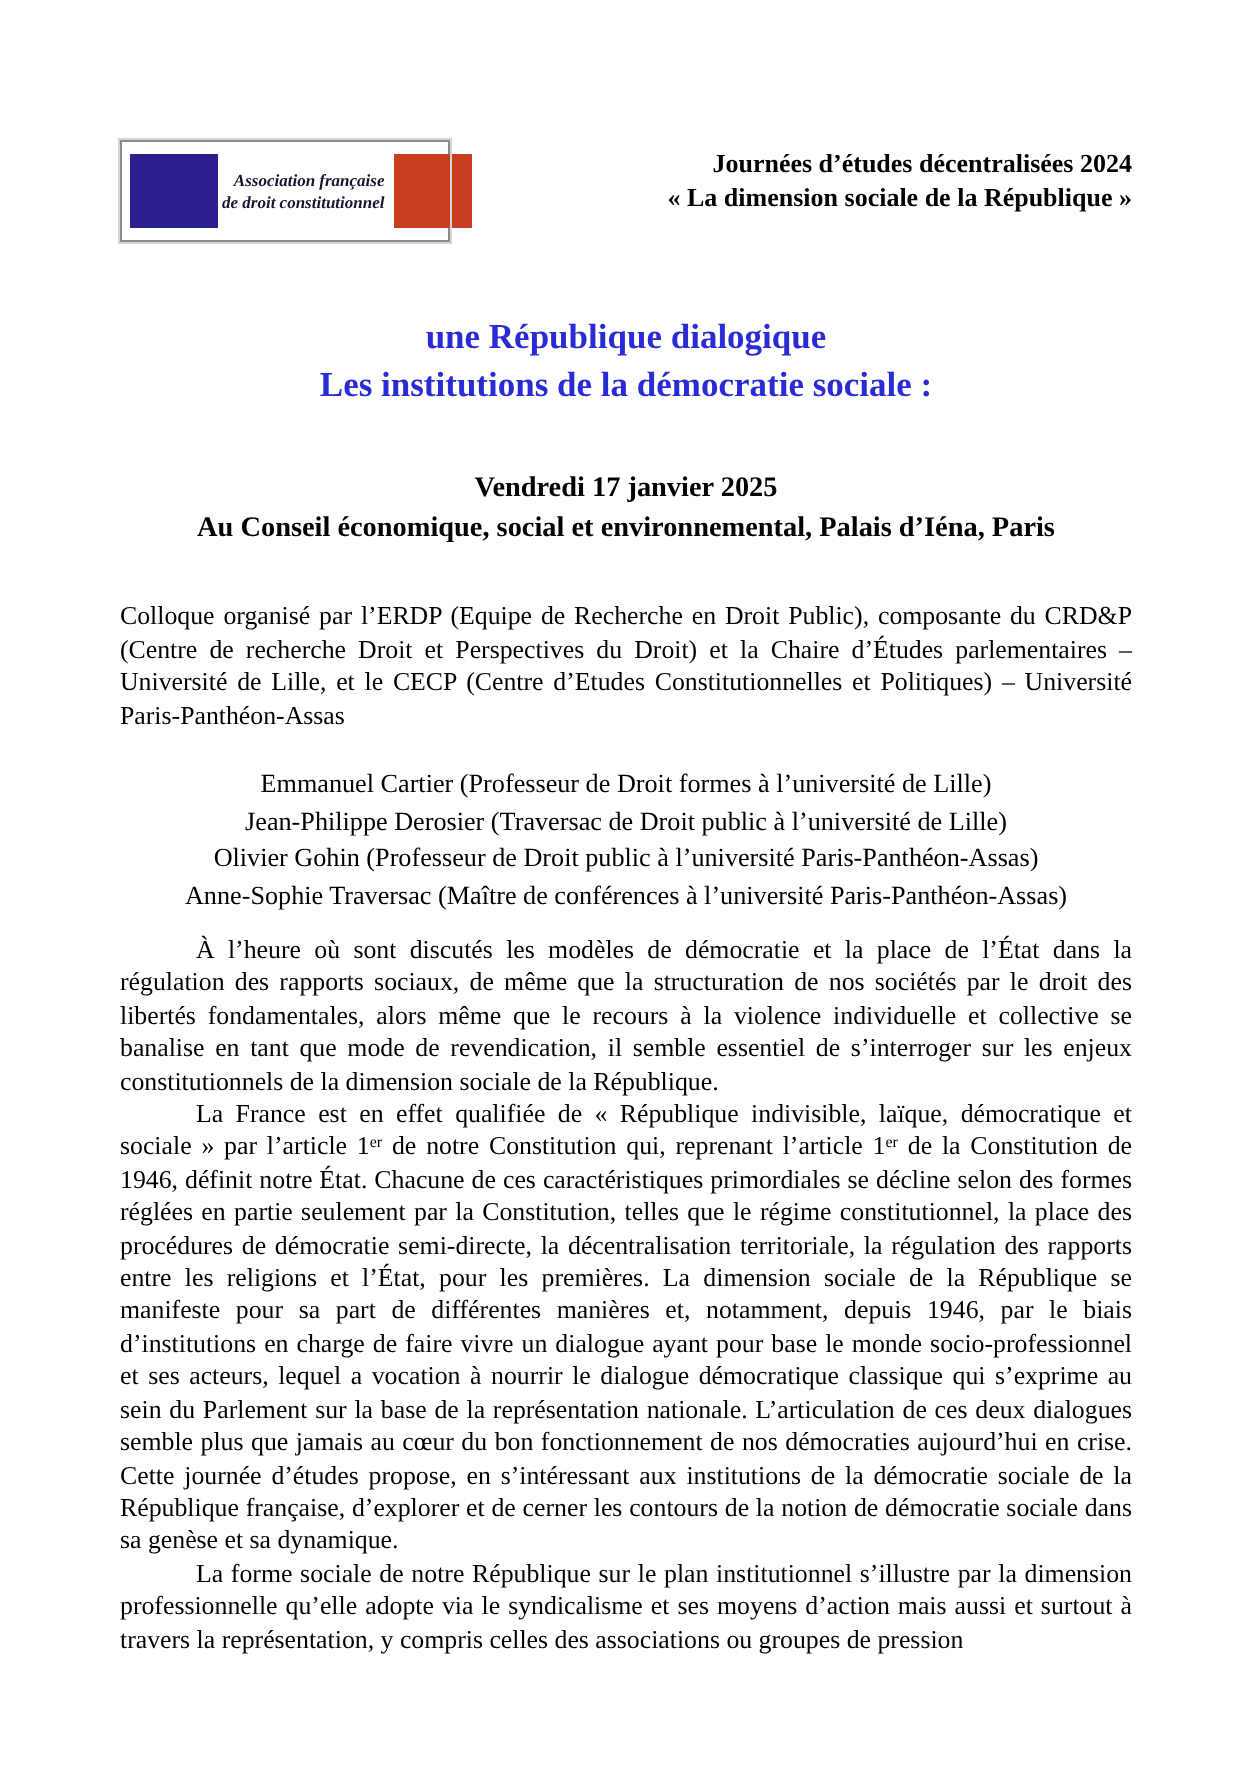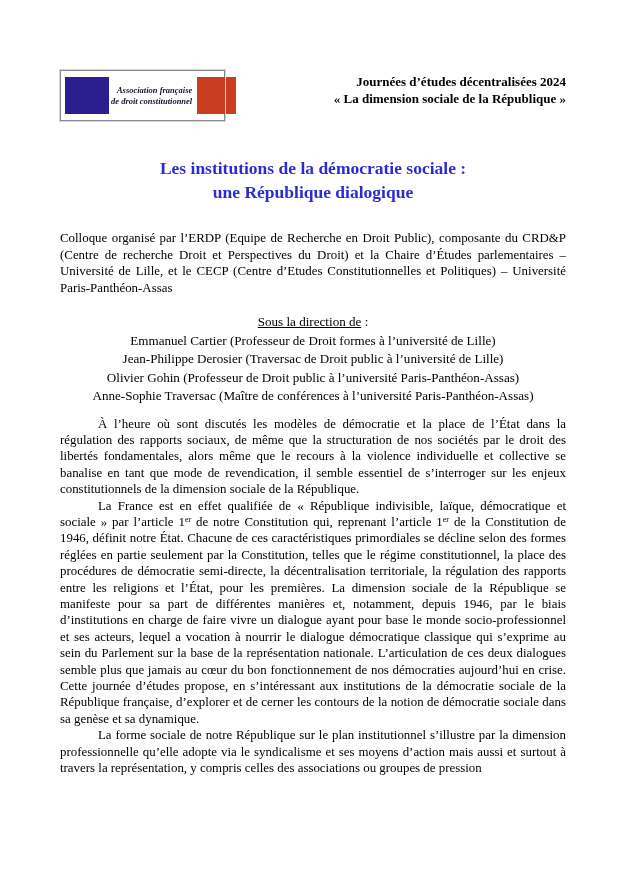--- a/index.html
+++ b/index.html
@@ -112,29 +112,32 @@
       </div>
       <div class="logo-square red"></div>
     </div>
     <div class="header-text">
       <div>Journées d’études décentralisées 2024</div>
       <div>« La dimension sociale de la République »</div>
     </div>
   </div>
 
   <h1 class="title">
+    <span class="title-line">une République dialogique</span>
     <span class="title-line">Les institutions de la démocratie sociale :</span>
-    <span class="title-line">une République dialogique</span>
   </h1>
 
+  <div class="event">
+    <div>Vendredi 17 janvier 2025</div>
+    <div>Au Conseil économique, social et environnemental, Palais d’Iéna, Paris</div>
+  </div>
 
   <p class="organizer">Colloque organisé par l’ERDP (Equipe de Recherche en Droit Public), composante du CRD&amp;P (Centre de recherche Droit et Perspectives du Droit) et la Chaire d’Études parlementaires – Université de Lille, et le CECP (Centre d’Etudes Constitutionnelles et Politiques) – Université Paris-Panthéon-Assas</p>
 
   <div class="direction">
-    <div><span class="underline">Sous la direction de</span><span> :</span></div>
     <div>Emmanuel Cartier (Professeur de Droit formes à l’université de Lille)</div>
     <div>Jean-Philippe Derosier (Traversac de Droit public à l’université de Lille)</div>
     <div>Olivier Gohin (Professeur de Droit public à l’université Paris-Panthéon-Assas)</div>
     <div>Anne-Sophie Traversac (Maître de conférences à l’université Paris-Panthéon-Assas)</div>
   </div>
 
   <div class="body-block">
     <p>À l’heure où sont discutés les modèles de démocratie et la place de l’État dans la régulation des rapports sociaux, de même que la structuration de nos sociétés par le droit des libertés fondamentales, alors même que le recours à la violence individuelle et collective se banalise en tant que mode de revendication, il semble essentiel de s’interroger sur les enjeux constitutionnels de la dimension sociale de la République.</p>
     <p>La France est en effet qualifiée de « République indivisible, laïque, démocratique et sociale » par l’article 1<sup>er</sup> de notre Constitution qui, reprenant l’article 1<sup>er</sup> de la Constitution de 1946, définit notre État. Chacune de ces caractéristiques primordiales se décline selon des formes réglées en partie seulement par la Constitution, telles que le régime constitutionnel, la place des procédures de démocratie semi-directe, la décentralisation territoriale, la régulation des rapports entre les religions et l’État, pour les premières. La dimension sociale de la République se manifeste pour sa part de différentes manières et, notamment, depuis 1946, par le biais d’institutions en charge de faire vivre un dialogue ayant pour base le monde socio-professionnel et ses acteurs, lequel a vocation à nourrir le dialogue démocratique classique qui s’exprime au sein du Parlement sur la base de la représentation nationale. L’articulation de ces deux dialogues semble plus que jamais au cœur du bon fonctionnement de nos démocraties aujourd’hui en crise. Cette journée d’études propose, en s’intéressant aux institutions de la démocratie sociale de la République française, d’explorer et de cerner les contours de la notion de démocratie sociale dans sa genèse et sa dynamique.</p>
     <p>La forme sociale de notre République sur le plan institutionnel s’illustre par la dimension professionnelle qu’elle adopte via le syndicalisme et ses moyens d’action mais aussi et surtout à travers la représentation, y compris celles des associations ou groupes de pression</p>

